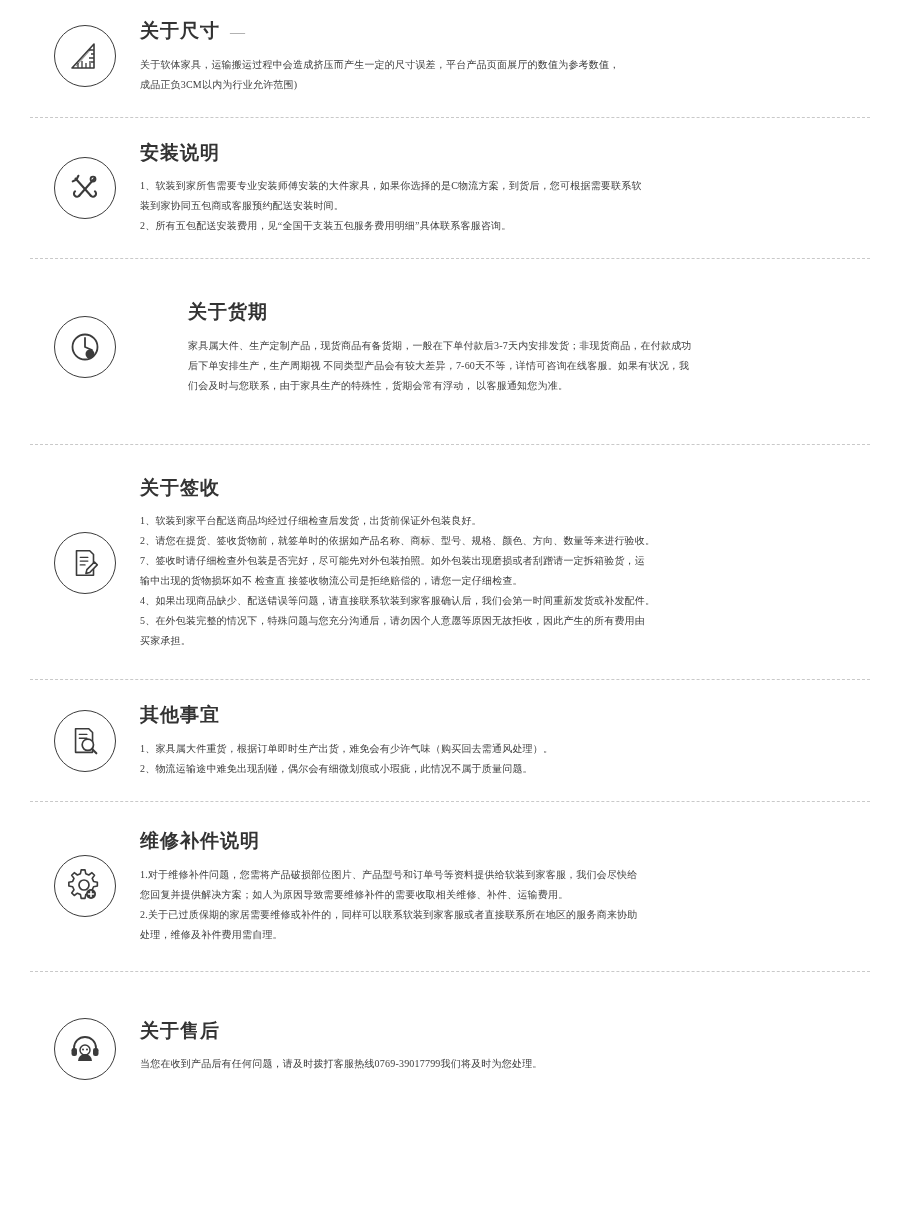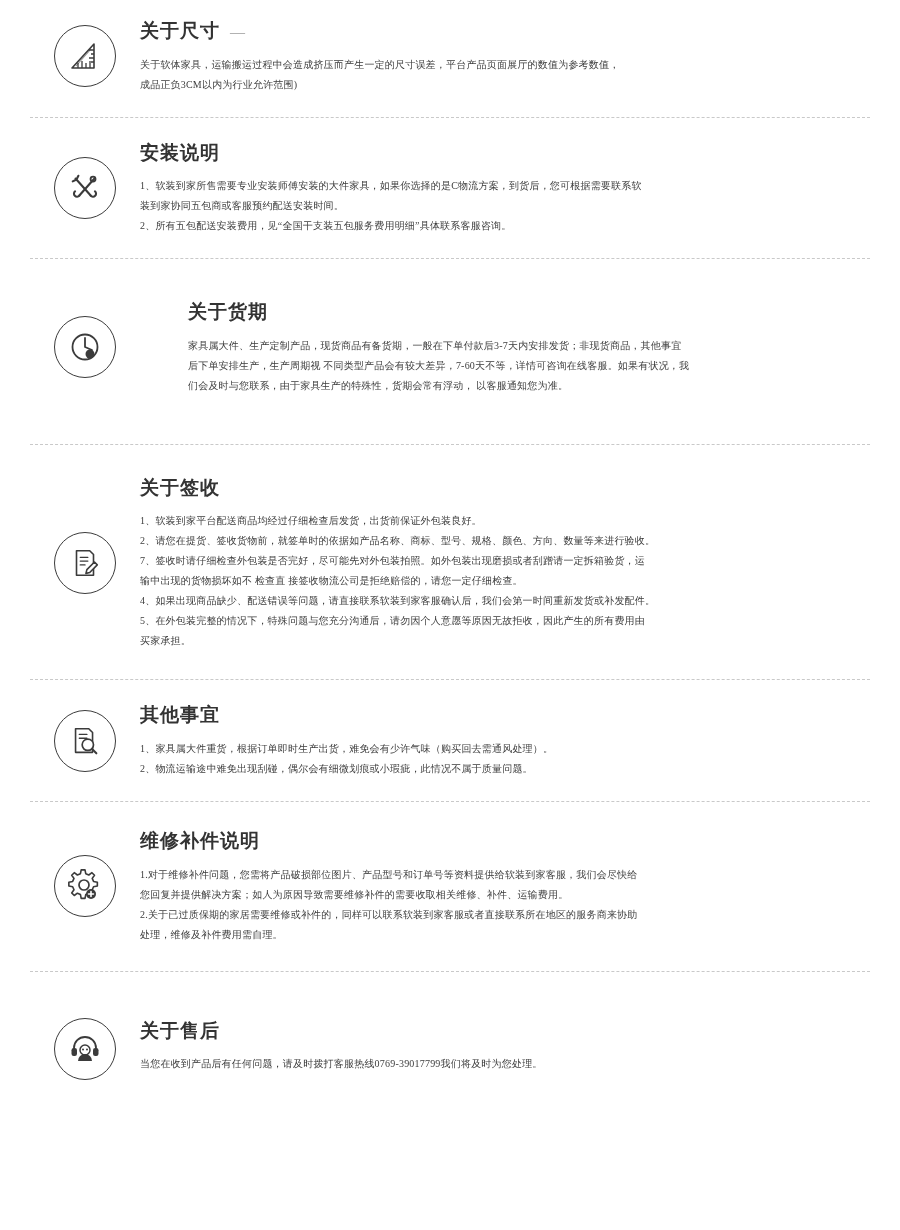--- a/index.html
+++ b/index.html
@@ -138,21 +138,21 @@
       <div class="icon-circle">
         <svg width="36" height="36" viewBox="0 0 36 36">
           <circle cx="18" cy="18" r="12.5" fill="none" stroke="#3b3b3b" stroke-width="1.8"></circle>
           <path d="M18 9 L18 18 L25 21" fill="none" stroke="#3b3b3b" stroke-width="1.8" stroke-linecap="round" stroke-linejoin="round"></path>
           <circle cx="23" cy="25" r="4.5" fill="#3b3b3b"></circle>
         </svg>
       </div>
     </div>
     <div class="content-col">
       <div class="sec-title">关于货期</div>
-      <p class="sec-line">家具属大件、生产定制产品，现货商品有备货期，一般在下单付款后3-7天内安排发货；非现货商品，其他事宜</p>
+      <p class="sec-line">家具属大件、生产定制产品，现货商品有备货期，一般在下单付款后3-7天内安排发货；非现货商品，在付款成功</p>
       <p class="sec-line">后下单安排生产，生产周期视 不同类型产品会有较大差异，7-60天不等，详情可咨询在线客服。如果有状况，我</p>
       <p class="sec-line">们会及时与您联系，由于家具生产的特殊性，货期会常有浮动， 以客服通知您为准。</p>
     </div>
   </div>
   <div class="divider"></div>
 
   <div class="section s3">
     <div class="icon-col">
       <div class="icon-circle">
         <svg width="34" height="34" viewBox="0 0 36 36">

